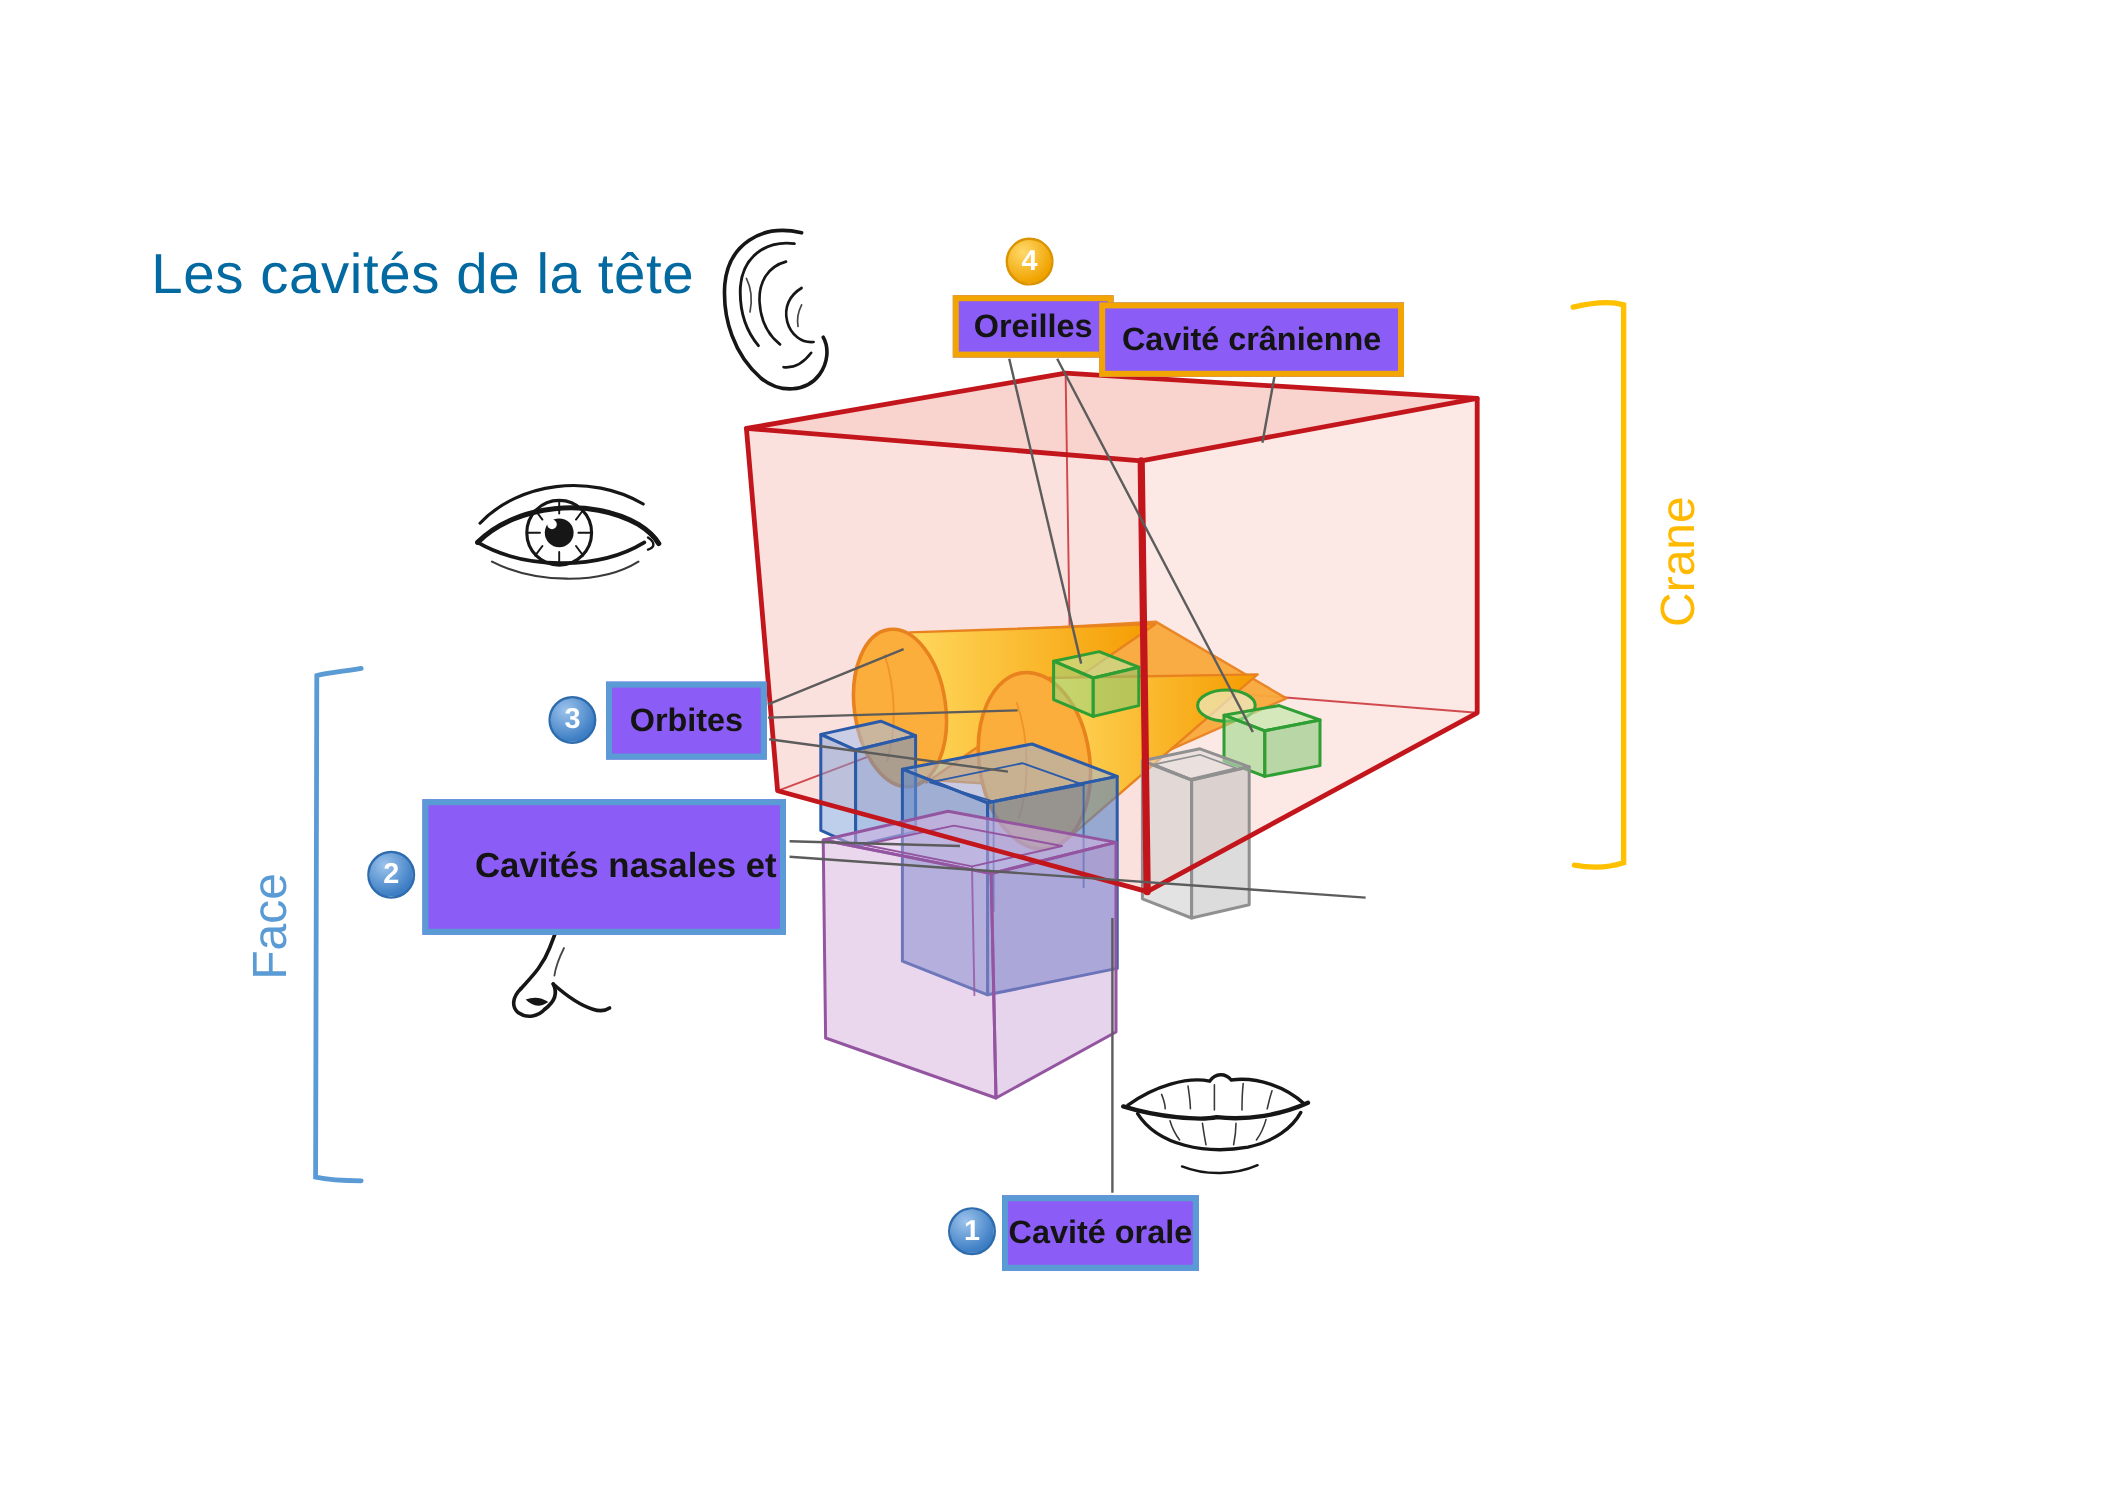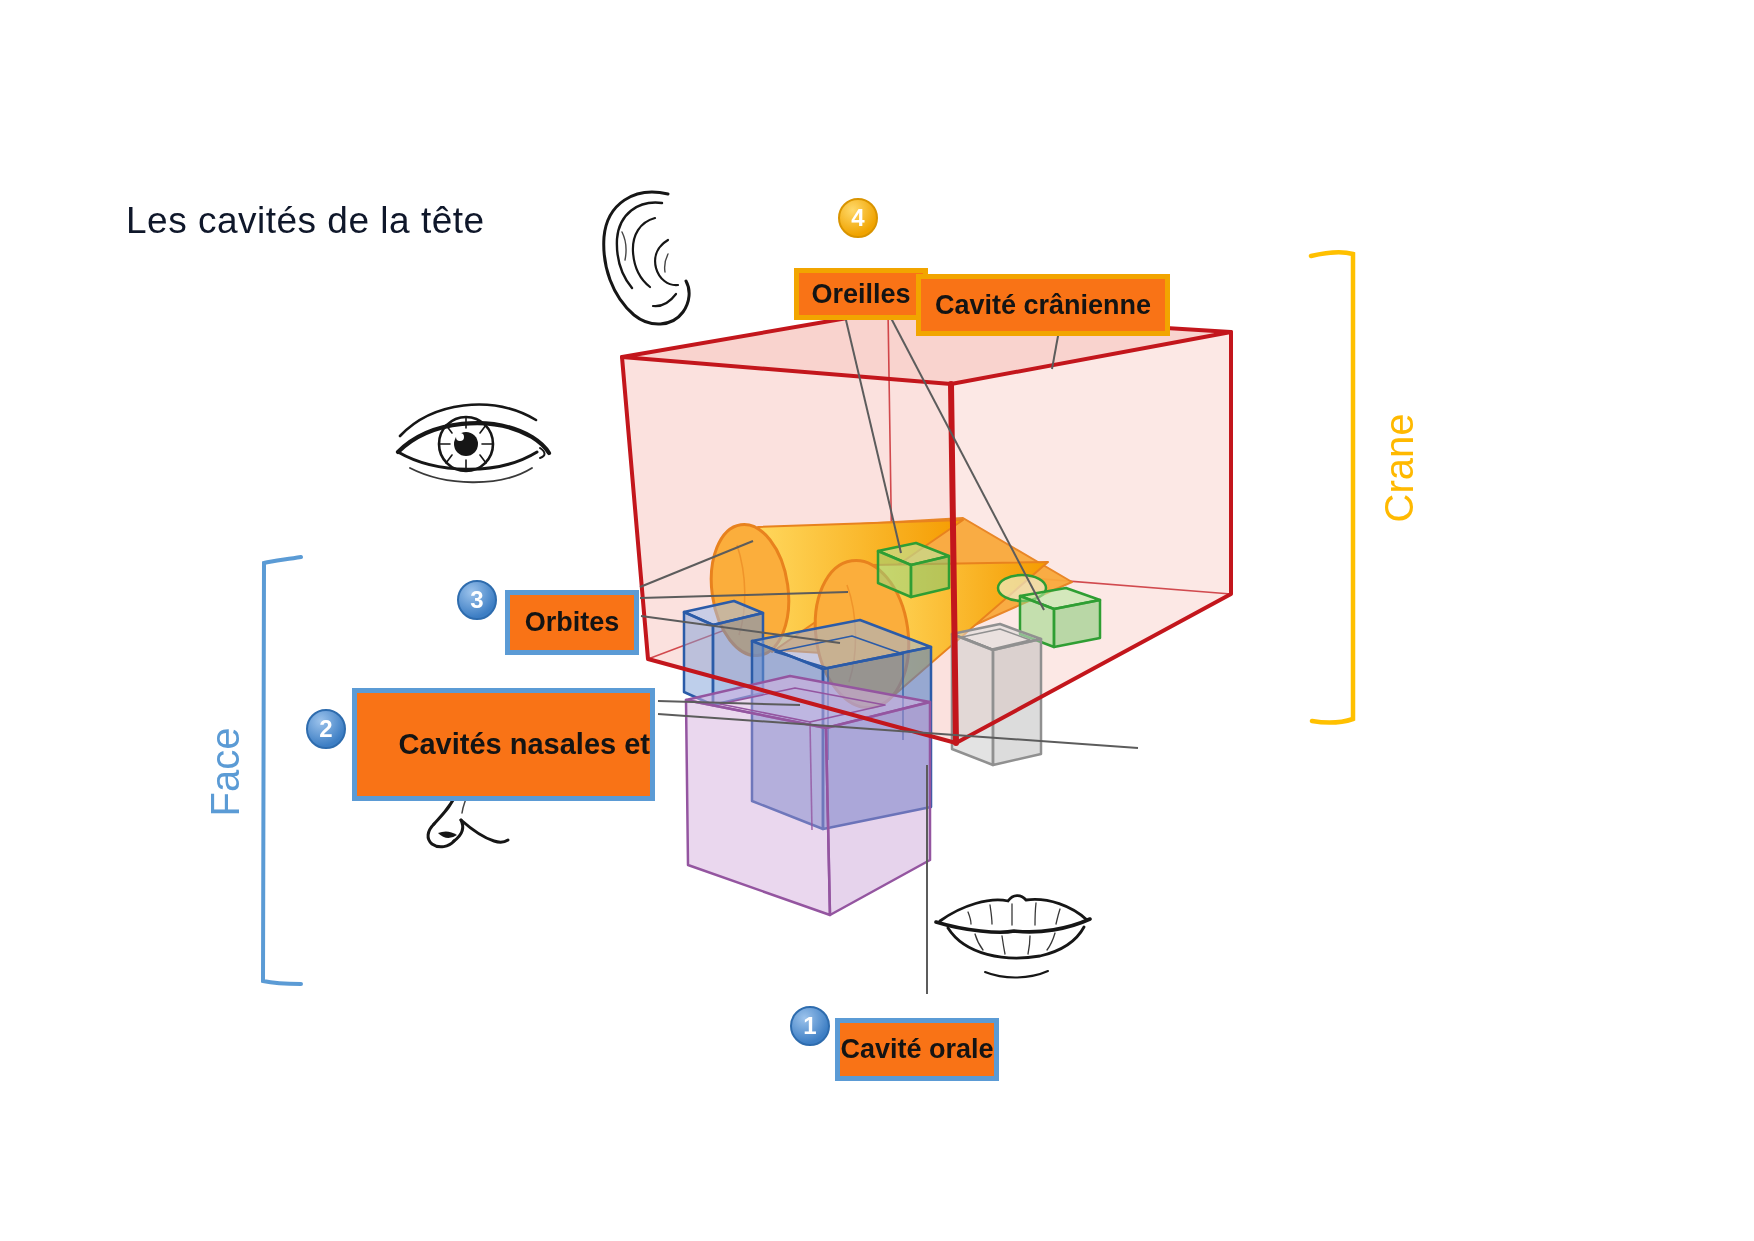--- a/index.html
+++ b/index.html
@@ -1,38 +1,38 @@
 <!DOCTYPE html>
 <html><head>
 <meta charset="utf-8">
 <style>
   html,body { margin:0; padding:0; background:#ffffff; }
   body { font-family:"Liberation Sans", sans-serif; }
   .canvas { position:relative; width:1754px; height:1241px; background:#fff; overflow:hidden; }
 
   .page-title {
     position:absolute; left:126px; top:200px;
-    font-size:37px; color:#0f172a; letter-spacing:0.5px;
+    font-size:47px; color:#0369a1; letter-spacing:0.5px;
   }
 
   .diagram-svg { position:absolute; left:0; top:0; width:1754px; height:1241px; }
 
   .callout {
-    position:absolute; box-sizing:border-box; background:#f97316;
+    position:absolute; box-sizing:border-box; background:#8b5cf6;
     display:flex; align-items:center; justify-content:center;
-    font-weight:700; color:#141414; text-align:center;margin-top:22px;
+    font-weight:700; color:#141414; text-align:center;
   }
   .callout.orange { border:5px solid #F2A500; }
   .callout.blue   { border:5px solid #5B9BD5; }
 
   .callout-oreilles   { left:794px; top:246px; width:134px; height:52px; font-size:27px; }
   .callout-cranienne  { left:916px; top:252px; width:254px; height:62px; font-size:27px; }
   .callout-orbites    { left:505px; top:568px; width:134px; height:65px; font-size:27px;text-align:right; }
   .callout-nasales    { left:352px; top:666px; width:303px; height:113px; font-size:29px;
-                        flex-direction:column; align-items:flex-end; padding-left:36px;
+                        flex-direction:row; align-items:center; padding-left:36px;
                         justify-content:center; line-height:1.28; text-align:left;gap:24px; }
   .callout-orale      { left:835px; top:996px; width:164px; height:63px; font-size:27px; }
 
   .badge {
     position:absolute; width:40px; height:40px; box-sizing:border-box; border-radius:50%;
     display:flex; align-items:center; justify-content:center;
     color:#fff; font-weight:700; font-size:24px;
   }
   .badge.orange { background:radial-gradient(circle at 35% 28%, #ffd96a, #f0a300 72%); border:2px solid #d99400; }
   .badge.blue   { background:radial-gradient(circle at 35% 28%, #9cc3ec, #3d7ec4 72%); border:2px solid #2e6cae; }

